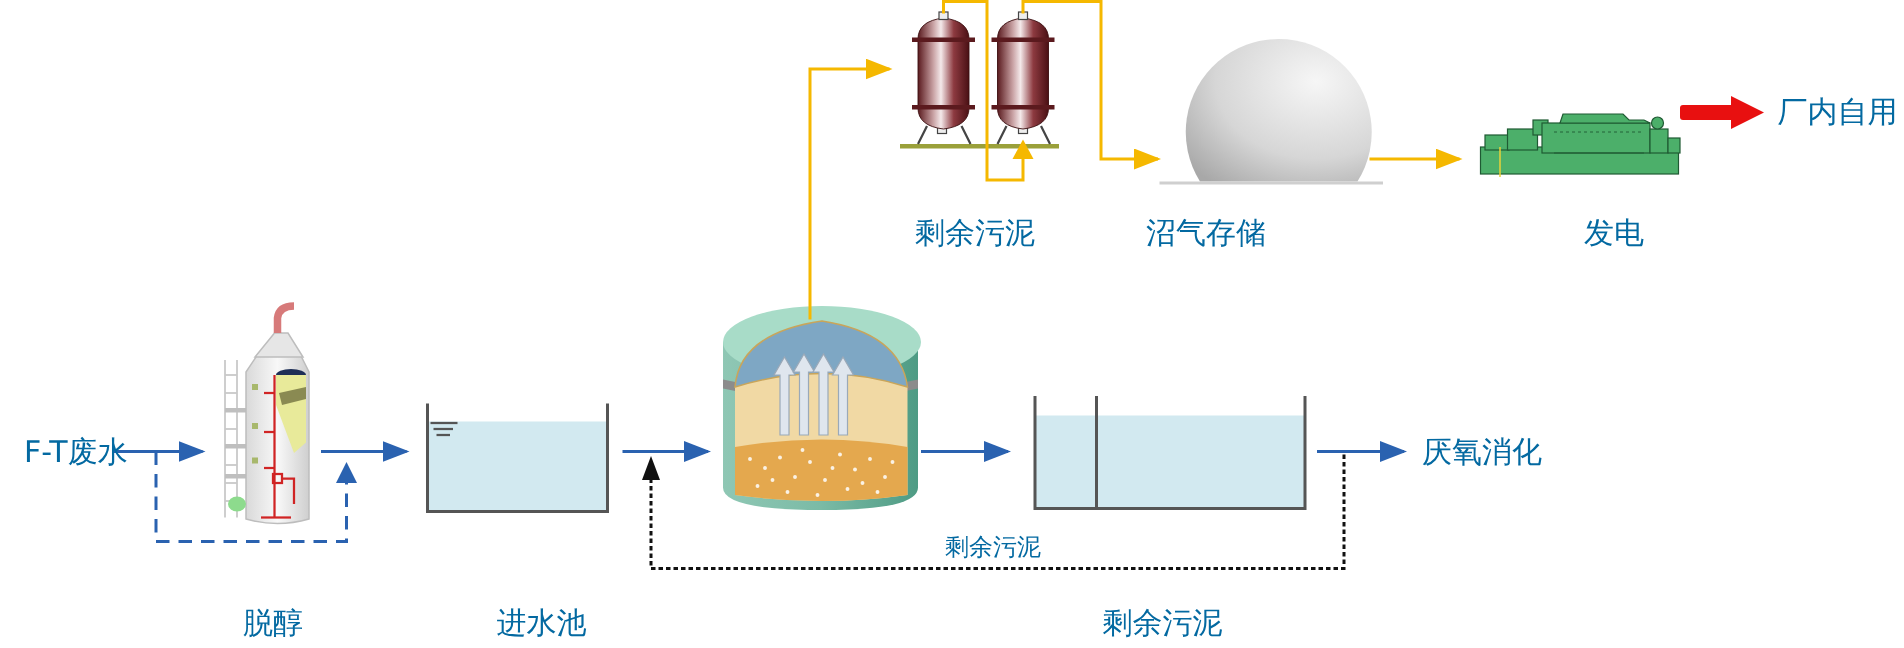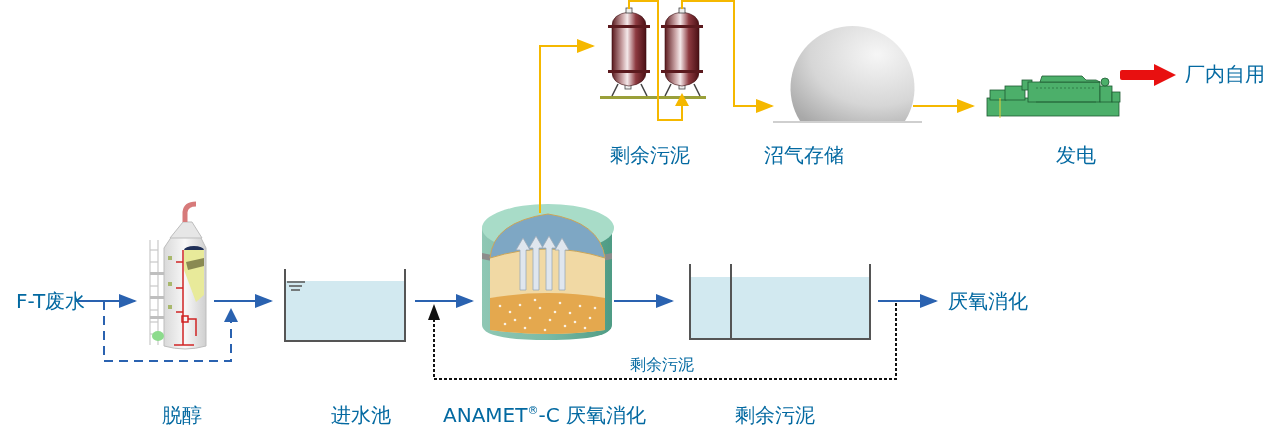--- a/index.html
+++ b/index.html
@@ -245,17 +245,14 @@
 <div class="lbl" style="left:948px; top:291px;">厌氧消化</div>
 
 <div class="lbl" style="left:610px; top:145px;">剩余污泥</div>
 <div class="lbl" style="left:764px; top:145px;">沼气存储</div>
 <div class="lbl" style="left:1056px; top:145px;">发电</div>
 
 <div class="lbl lbl-sm" style="left:630px; top:357px;">剩余污泥</div>
 
 <div class="lbl" style="left:162px; top:405px;">脱醇</div>
 <div class="lbl" style="left:308px; top:405px;margin-left:23px;">进水池</div>
-<div class="lbl" style="left:443px; top:405px;">
-  <span>ANAMET</span><sup>®</sup><span>-C 厌氧消化</span>
-</div>
 <div class="lbl" style="left:735px; top:405px;">剩余污泥</div>
 </div>
 
 </body></html>

